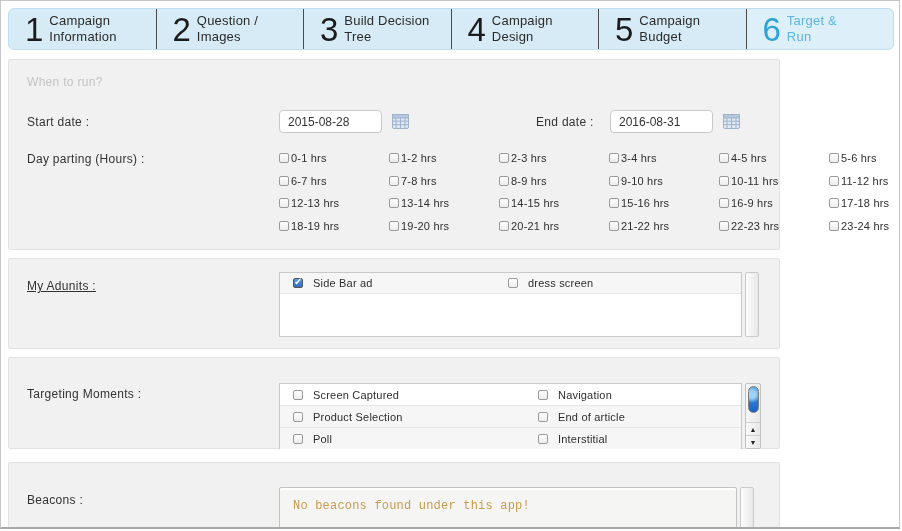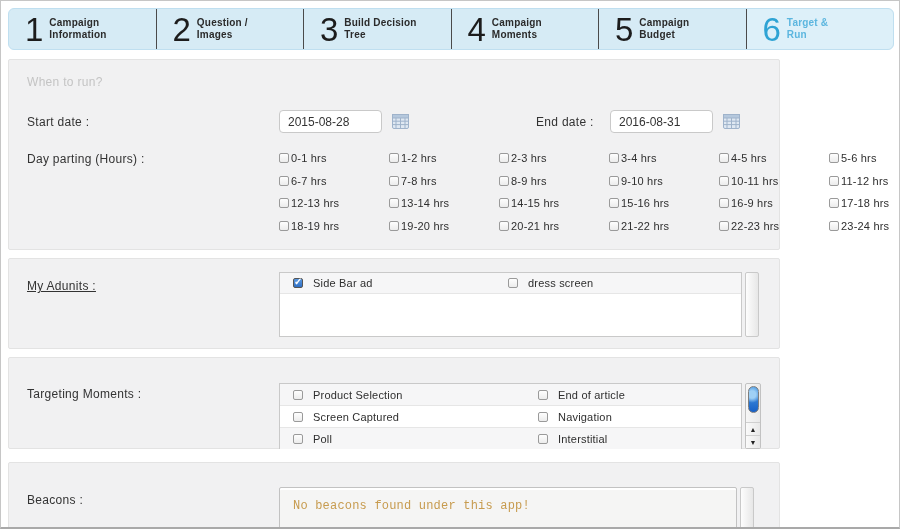--- a/index.html
+++ b/index.html
@@ -10,21 +10,21 @@
 
   
   .wizard { position:absolute; left:7px; top:7px; width:886px; height:42px;
     background:#d6ebf5; border:1px solid #bfdff0; border-radius:6px;
     display:flex; align-items:stretch; }
   .step { position:relative; flex:1 1 0; display:flex; align-items:center; padding-left:16px; }
   .step + .step { border-left:1px solid #4a4a4a; }
   .step + .step::before { content:""; position:absolute; left:-1px; top:0; bottom:0; }
   .step .num { font-size:33px; font-weight:100; color:#1c1c1c; line-height:1;
     letter-spacing:-1px; margin-right:7px; font-family:"Liberation Sans", sans-serif; }
-  .step .lbl { font-size:10px; color:#2b2b2b; line-height:1.25; letter-spacing:.2px;font-weight:bold; }
+  .step .lbl { font-size:13px; color:#2b2b2b; line-height:1.25; letter-spacing:.2px; }
   .step.active { background:#ddf0f9; border-radius:0 6px 6px 0; }
   .step.active .num { color:#2ea3d4; font-weight:300; }
   .step.active .lbl { color:#5cb6df; }
 
   
   .panel { position:absolute; left:7px; width:772px; background:#f1f1f2;
     border:1px solid #e3e3e3; border-radius:2px; }
   .panel-when   { top:58px;  height:191px; }
   .panel-adunit { top:257px; height:91px;  }
   .panel-target { top:356px; height:92px;  }
@@ -86,21 +86,21 @@
     <div class="step">
       <span class="num">2</span>
       <span class="lbl"><span>Question /</span><br><span>Images</span></span>
     </div>
     <div class="step">
       <span class="num">3</span>
       <span class="lbl"><span>Build Decision</span><br><span>Tree</span></span>
     </div>
     <div class="step">
       <span class="num">4</span>
-      <span class="lbl"><span>Campaign</span><br><span>Moments</span></span>
+      <span class="lbl"><span>Campaign</span><br><span>Design</span></span>
     </div>
     <div class="step">
       <span class="num">5</span>
       <span class="lbl"><span>Campaign</span><br><span>Budget</span></span>
     </div>
     <div class="step active">
       <span class="num">6</span>
       <span class="lbl"><span>Target &amp;</span><br><span>Run</span></span>
     </div>
   </div>
@@ -239,38 +239,38 @@
           <span>dress screen</span>
         </label>
       </div>
     </div>
     <div class="scroll-strip" style="left:736px; top:13px; height:65px;"></div>
   </div>
 
   <div class="panel panel-target">
     <div class="field-label" style="left:18px; top:29px;">Targeting Moments :</div>
     <div class="listbox" style="left:270px; top:25px; width:463px; height:66px; border-bottom:none;">
+      <div class="lrow">
+        <label class="lcell" style="margin-left:13px; width:245px;">
+          <input type="checkbox" class="cb" style="">
+          <span>Screen Captured</span>
+        </label>
+        <label class="lcell">
+          <input type="checkbox" class="cb" style="">
+          <span>Navigation</span>
+        </label>
+      </div>
       <div class="lrow alt">
         <label class="lcell" style="margin-left:13px; width:245px;">
           <input type="checkbox" class="cb" style="">
           <span>Product Selection</span>
         </label>
         <label class="lcell">
           <input type="checkbox" class="cb" style="">
           <span>End of article</span>
-        </label>
-      </div>
-      <div class="lrow">
-        <label class="lcell" style="margin-left:13px; width:245px;">
-          <input type="checkbox" class="cb" style="">
-          <span>Screen Captured</span>
-        </label>
-        <label class="lcell">
-          <input type="checkbox" class="cb" style="">
-          <span>Navigation</span>
         </label>
       </div>
       <div class="lrow alt">
         <label class="lcell" style="margin-left:13px; width:245px;">
           <input type="checkbox" class="cb" style="">
           <span>Poll</span>
         </label>
         <label class="lcell">
           <input type="checkbox" class="cb" style="">
           <span>Interstitial</span>

